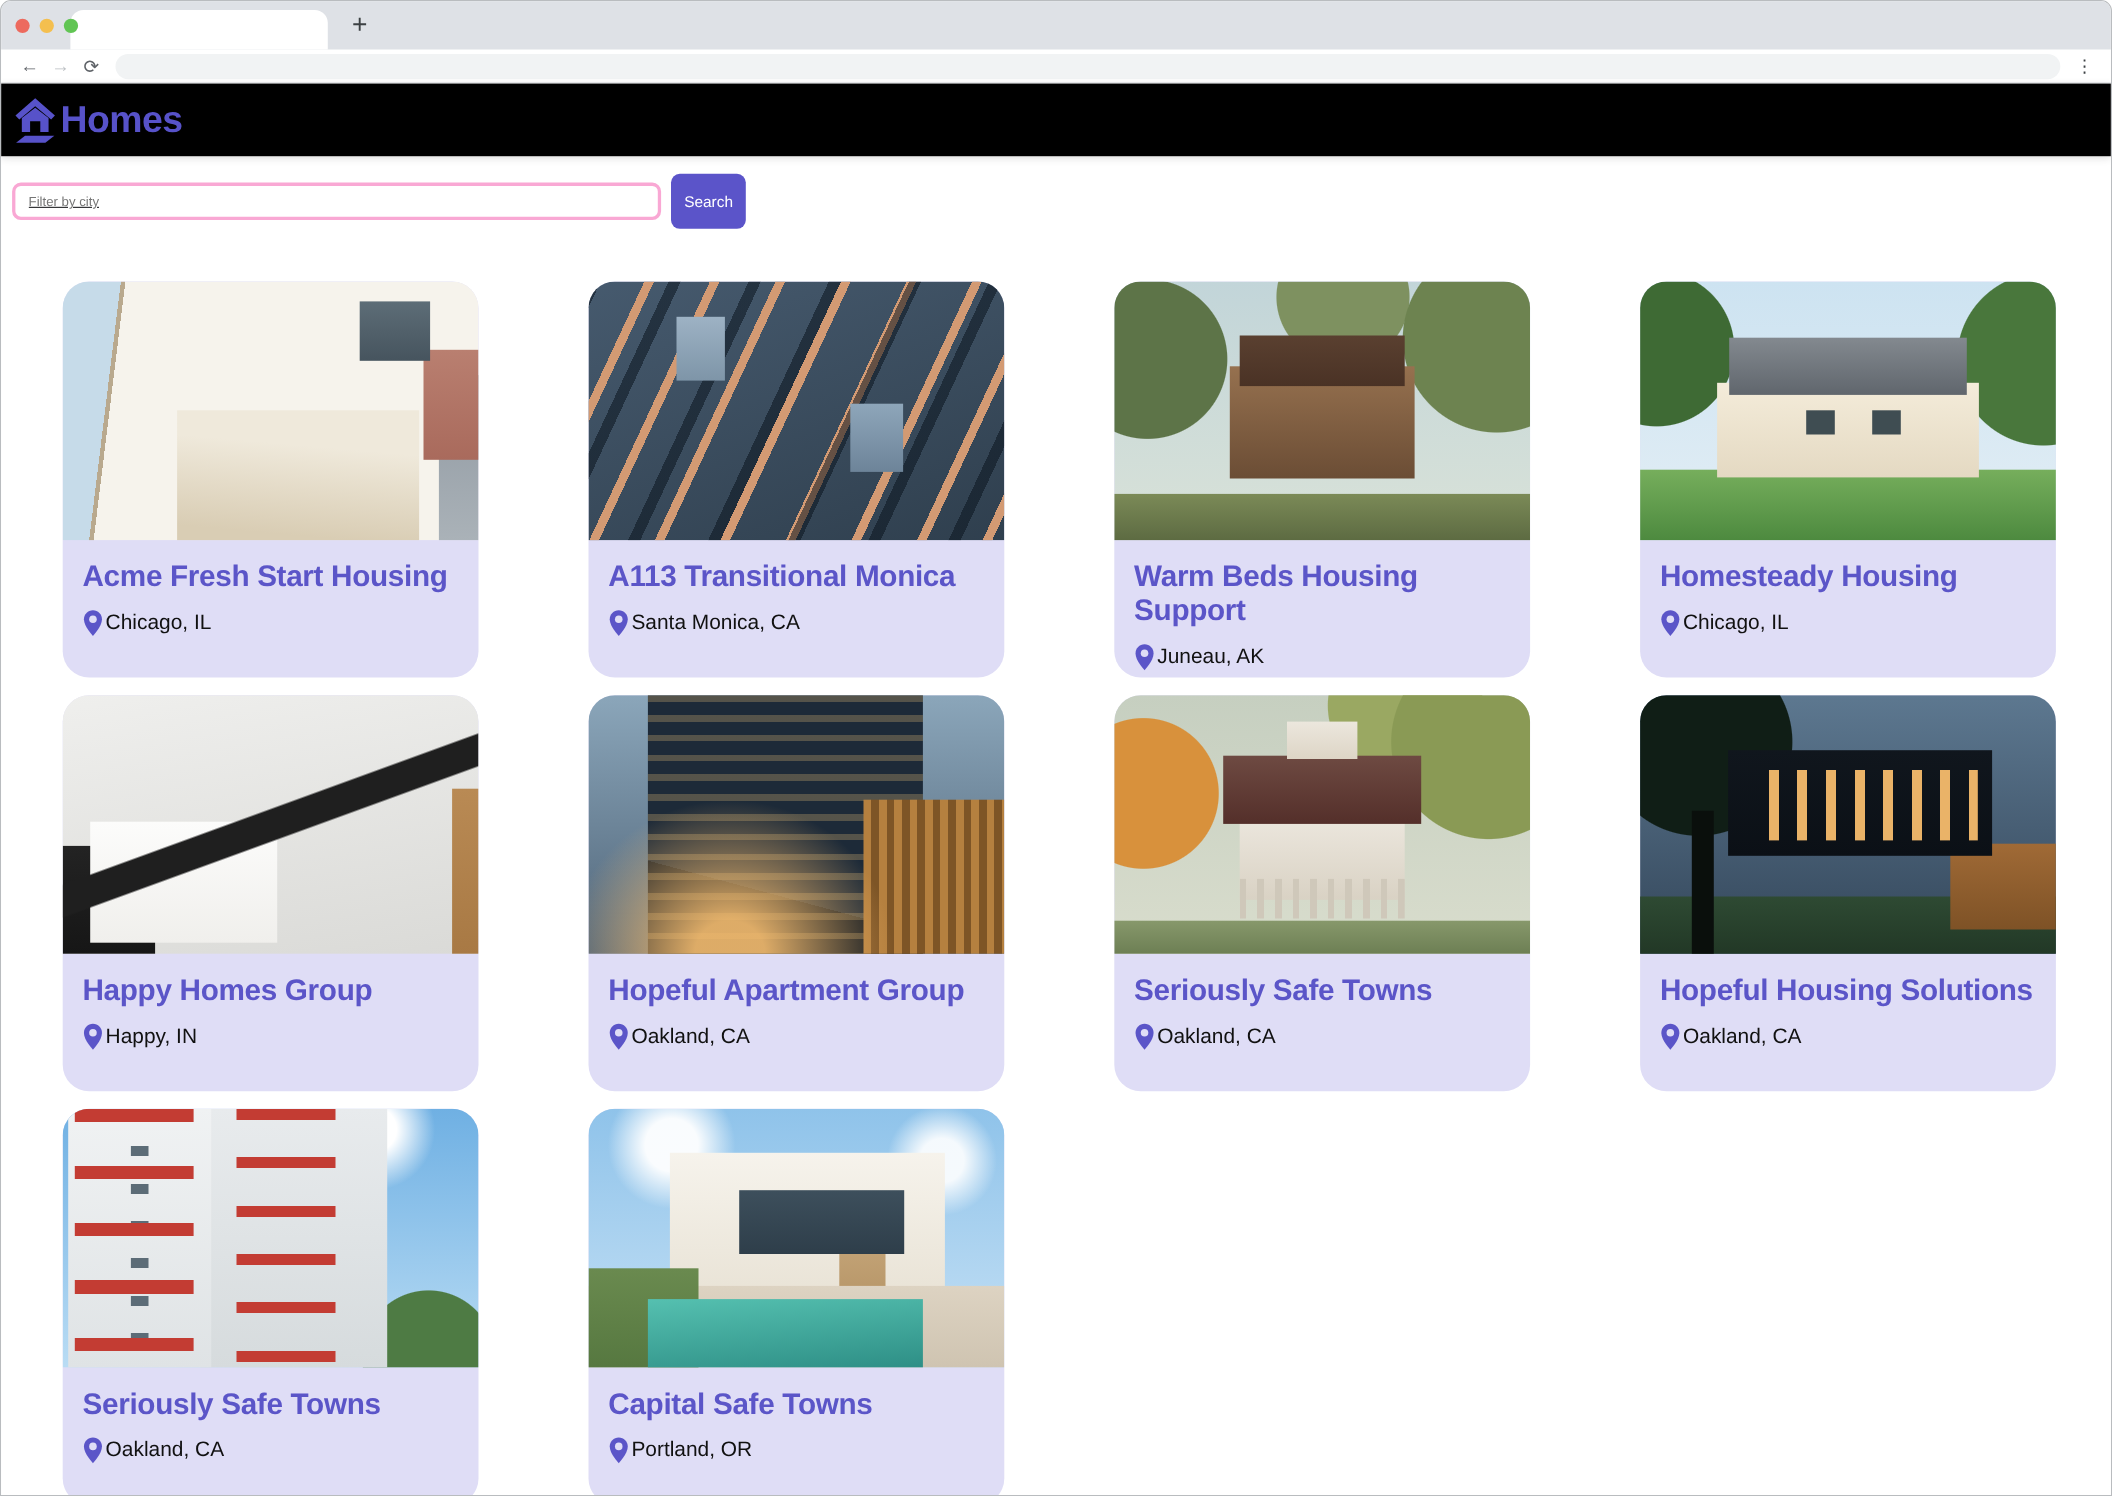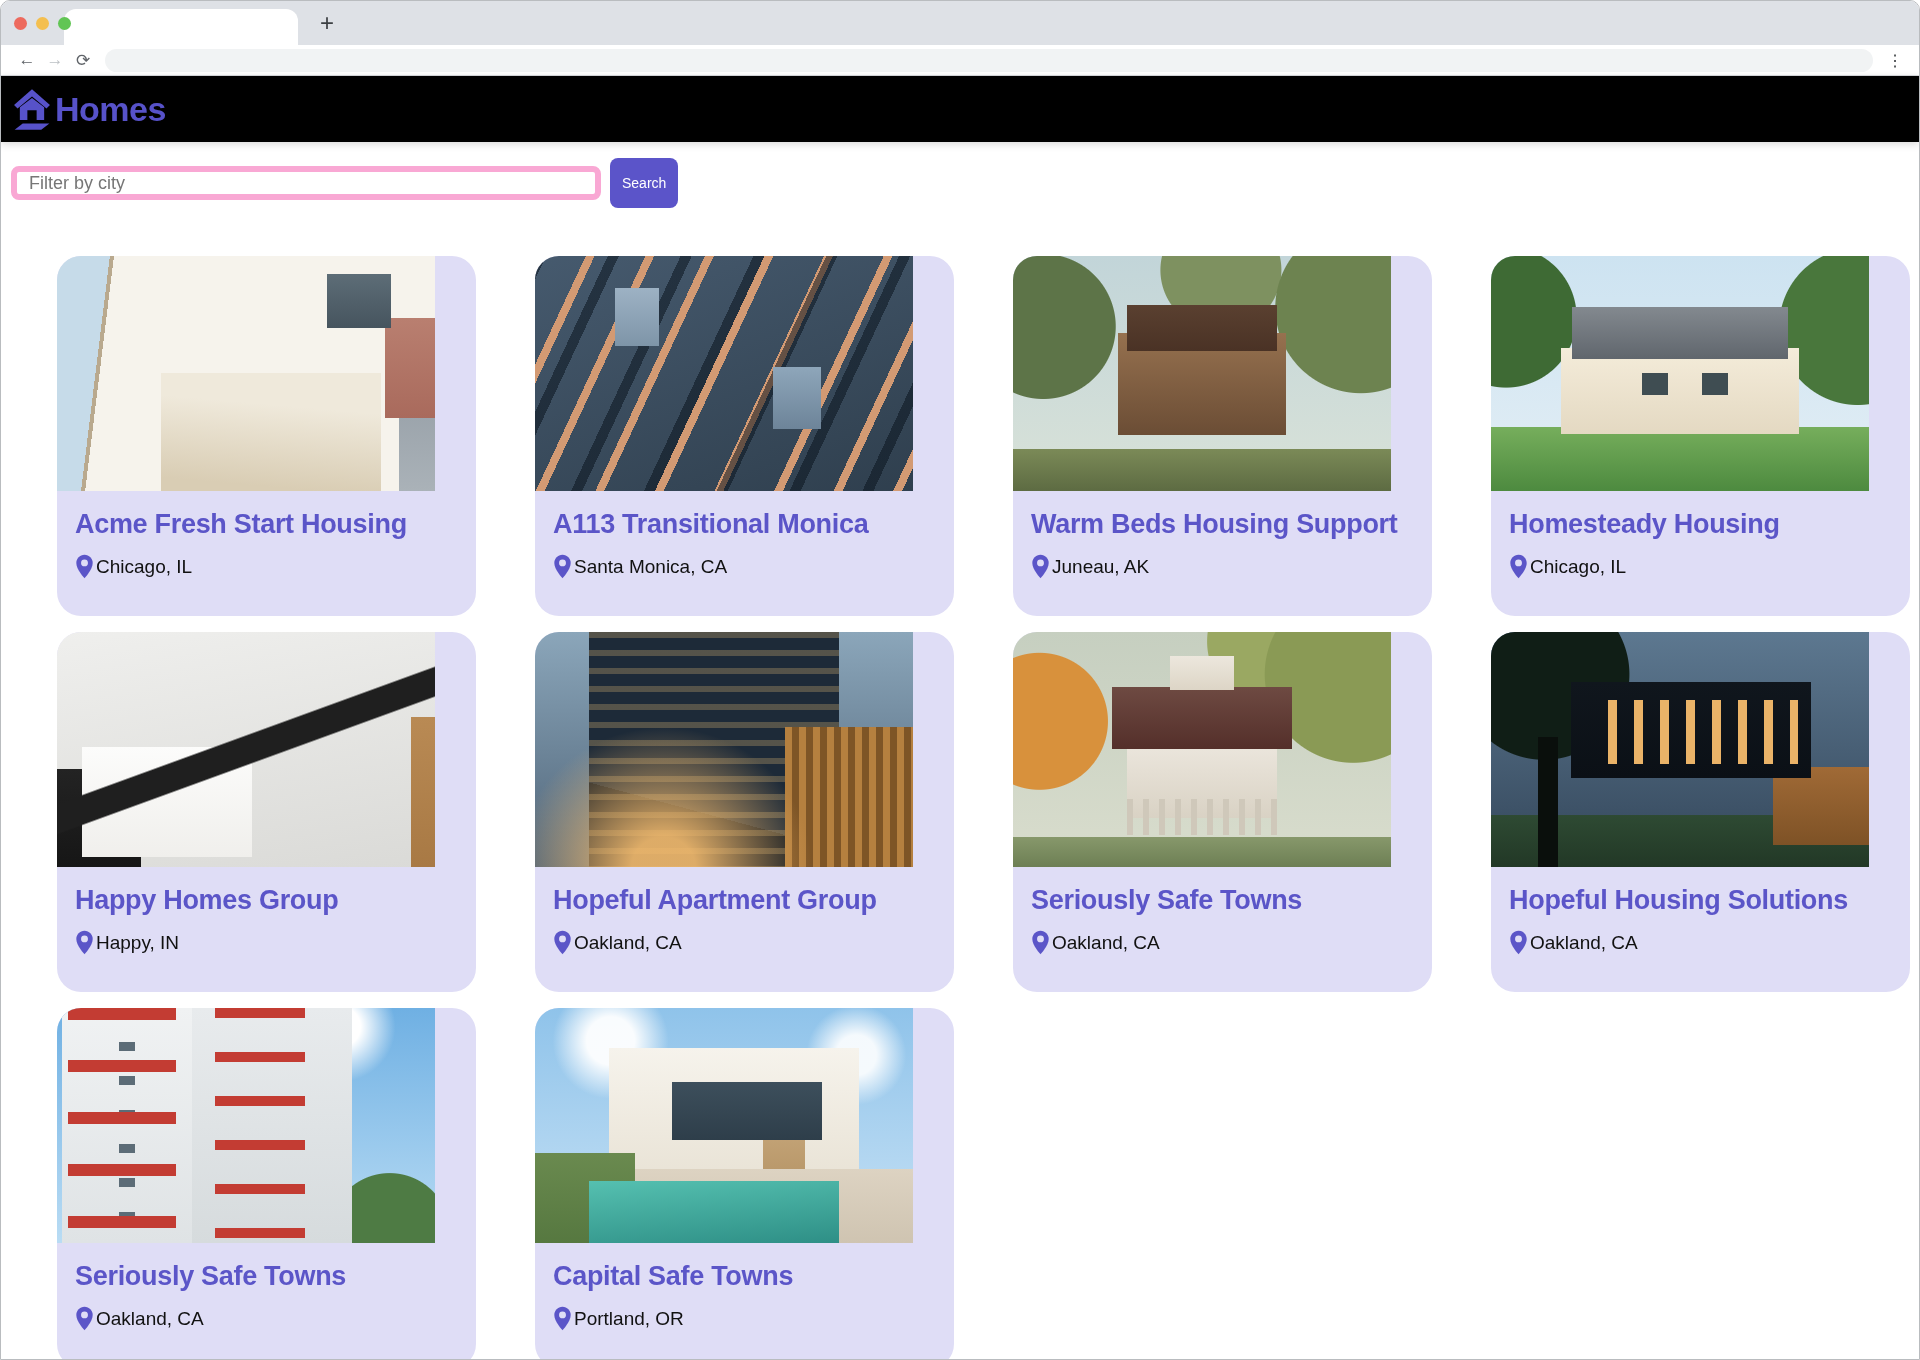--- a/index.html
+++ b/index.html
@@ -26,29 +26,29 @@
 
   
   .site-header { height:66px; background:#000000; display:flex; align-items:center; padding-left:10px;
                  box-shadow:0 2px 8px rgba(0,0,0,.16); position:relative; z-index:5; flex:none; }
   .logo { width:42px; height:44px; margin-right:2px; }
   .app-title { font-size:34px; font-weight:bold; color:#5752C9; letter-spacing:-0.5px; }
 
   
   main { flex:1; background:#fff; padding:16px 10px 0 10px; overflow:hidden; }
   .search-row { display:flex; align-items:center; }
-  .city-input { width:590px; height:34px; border:6px solid #f9a8d4; border-radius:8px;
-                padding:0 12px; font-size:18px; color:#202124; outline:none; }
+  .city-input { width:590px; height:34px; border:3px solid #f9a8d4; border-radius:8px;
+                padding:0 12px; font-size:12px; color:#202124; outline:none;text-decoration:underline; }
   .city-input::placeholder { color:#767676; }
   .search-btn { margin-left:9px; height:50px; padding:0 12px; background:#5B54C9; color:#fff;
                 border:none; border-radius:8px; font-size:14px; }
 
   .grid { margin:48px 0 0 46px; display:grid; grid-template-columns:repeat(4,378px);
           column-gap:100px; row-gap:16px; }
-  .card { width:419px; height:360px; background:#DFDDF6; border-radius:24px; overflow:hidden; cursor:pointer; }
+  .card { width:378px; height:360px; background:#DFDDF6; border-radius:24px; overflow:hidden; cursor:pointer; }
   .photo { width:378px; height:235px; background-color:#cfcfcf; }
   .card-body { padding:12px 18px 0 18px; }
   .card-title { font-size:27px; font-weight:bold; color:#5B55C8; letter-spacing:-0.3px; margin:6px 0 14px; }
   .loc { display:flex; align-items:center; gap:2px; }
   .loc-pin { width:19px; height:25px; flex:none; }
   .loc-city { font-size:19px; color:#111; }
 
   
   .ph-white-modern-apartment { background:
     linear-gradient(#5d6d77,#46545e) 86% 10%/64px 54px,

